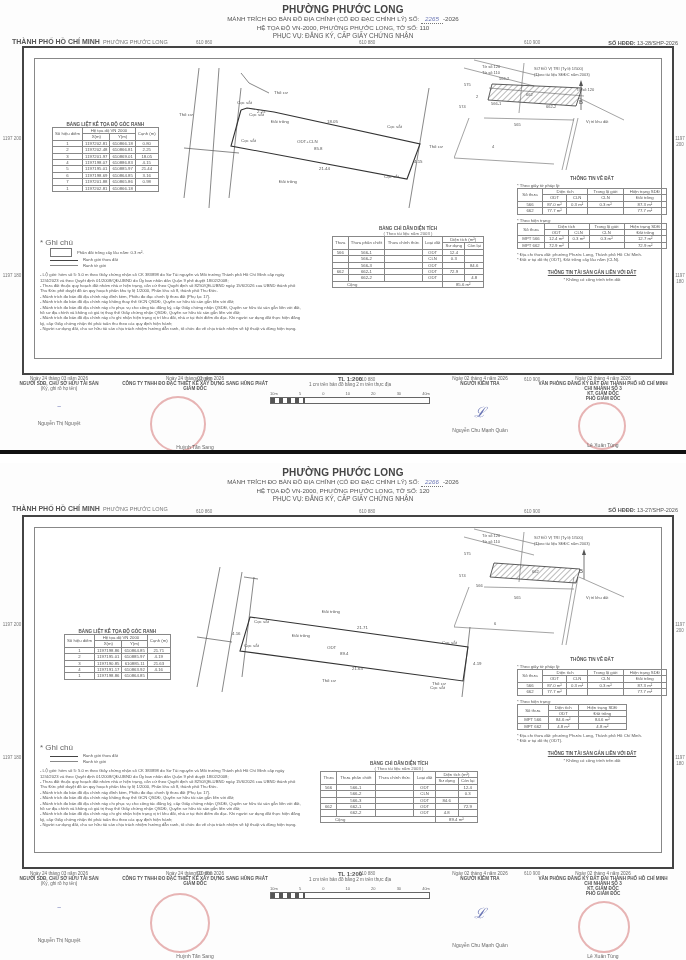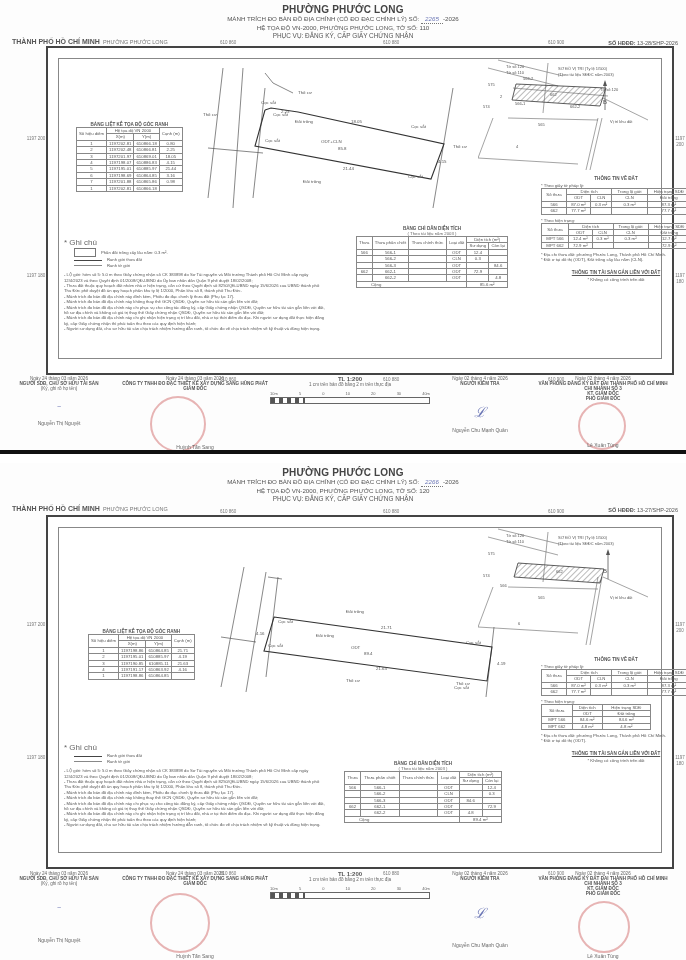--- a/index.html
+++ b/index.html
@@ -9,21 +9,21 @@
   .sheet.s2{top:463px;height:497px;}
   .sep{position:absolute;left:0;top:450px;width:686px;height:13px;background:#fff;border-top:4px solid #111;}
   .hdr{position:absolute;left:0;right:0;top:0;text-align:center;}
   .hdr .t1{font-size:10px;font-weight:bold;color:#444;margin-top:4px;letter-spacing:.2px;}
   .hdr .t2,.hdr .t3,.hdr .t4{font-size:6.2px;color:#555;line-height:8px;}
   .hdr .t4{font-size:6.4px;}
   .hdr .so{display:inline-block;min-width:22px;border-bottom:1px dotted #777;color:#6b76b5;font-style:italic;}
   .city{position:absolute;left:12px;font-size:7px;font-weight:bold;color:#555;}
   .city .ward{font-weight:normal;font-size:5.5px;color:#777;margin-left:3px;}
   .hddd{position:absolute;right:8px;font-size:5.5px;color:#555;font-weight:bold;}
-  .frame{position:absolute;left:22px;right:12px;border:2px solid #444;background:#fff;margin-left:24px;}
+  .frame{position:absolute;left:22px;right:12px;border:2px solid #444;background:#fff;}
   .frame .inner{position:absolute;left:10px;right:10px;top:10px;bottom:14px;border:1px solid #888;}
   .gridlbl{position:absolute;font-size:4.5px;color:#777;}
   .sidelbl{position:absolute;font-size:4.5px;color:#777;text-align:center;line-height:6px;}
   .tbl{border-collapse:collapse;font-size:4.3px;color:#555;}
   .tbl td,.tbl th{border:0.6px solid #888;padding:0 2px;font-weight:normal;text-align:center;line-height:5.4px;}
   .cap{font-size:4.6px;color:#555;text-align:center;font-weight:bold;}
   .cap2{font-size:4.3px;color:#666;text-align:center;}
   .notes{position:absolute;font-size:4.2px;color:#555;line-height:5.4px;}
   .notes .ttl{font-size:8px;color:#666;margin-bottom:3px;}
   .legend-row{display:flex;align-items:center;gap:5px;margin-left:10px;}

